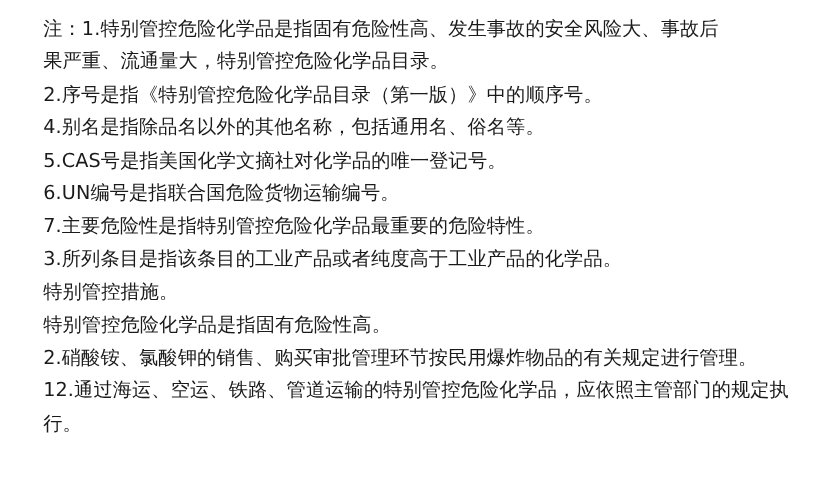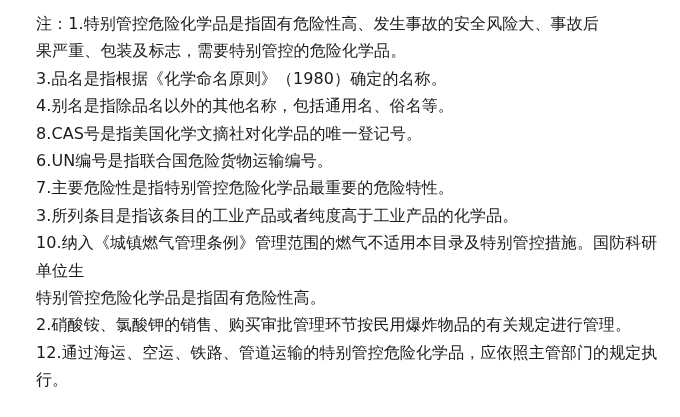--- a/index.html
+++ b/index.html
@@ -31,25 +31,25 @@
     letter-spacing: 0.1px;
     color: #1a1a1a;
   }
 </style>
 </head>
 <body>
 
 <div id="doc">
   <div class="note-block">
     <div class="line">注：1.特别管控危险化学品是指固有危险性高、发生事故的安全风险大、事故后</div>
-    <div class="line">果严重、包装及标志，需要特别管控的危险化学品。</div>
-    <div class="line">3.品名是指根据《化学命名原则》（1980）确定的名称。</div>
+    <div class="line">果严重、流通量大，特别管控危险化学品目录。</div>
+    <div class="line">2.序号是指《特别管控危险化学品目录（第一版）》中的顺序号。</div>
     <div class="line">4.别名是指除品名以外的其他名称，包括通用名、俗名等。</div>
-    <div class="line">8.CAS号是指美国化学文摘社对化学品的唯一登记号。</div>
+    <div class="line">5.CAS号是指美国化学文摘社对化学品的唯一登记号。</div>
     <div class="line">6.UN编号是指联合国危险货物运输编号。</div>
     <div class="line">7.主要危险性是指特别管控危险化学品最重要的危险特性。</div>
     <div class="line">3.所列条目是指该条目的工业产品或者纯度高于工业产品的化学品。</div>
-    <div class="line">10.纳入《城镇燃气管理条例》管理范围的燃气不适用本目录及特别管控措施。国防科研单位生</div>
+    <div class="line">特别管控措施。</div>
     <div class="line">特别管控危险化学品是指固有危险性高。</div>
     <div class="line">2.硝酸铵、氯酸钾的销售、购买审批管理环节按民用爆炸物品的有关规定进行管理。</div>
     <div class="line">12.通过海运、空运、铁路、管道运输的特别管控危险化学品，应依照主管部门的规定执行。</div>
   </div>
 </div>
 
 </body></html>

